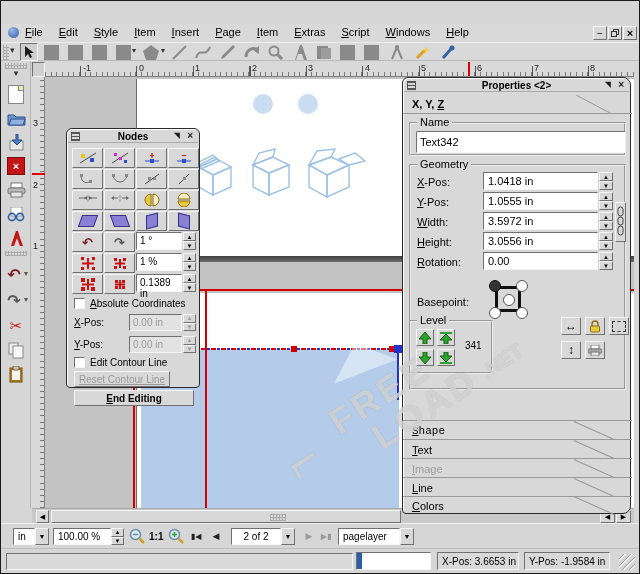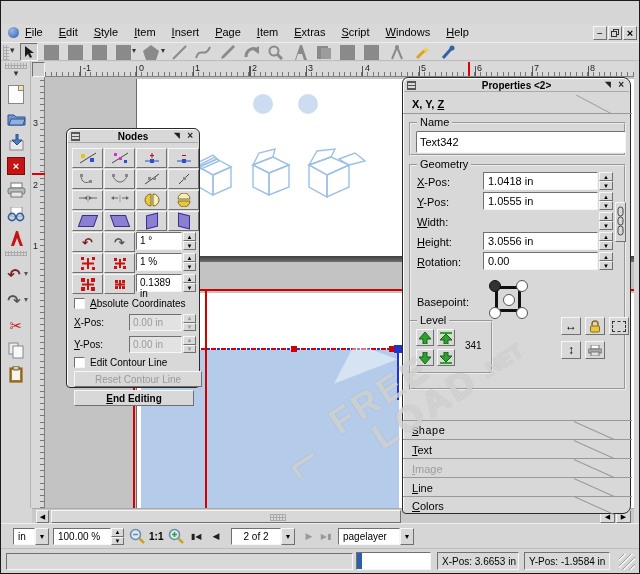--- a/index.html
+++ b/index.html
@@ -493,21 +493,21 @@
       <span>0.00 in</span>
     </div>
     <div class="ab spud" style="left:116px;top:207px;width:13px;height:17px;color:#9a9a9a;">
       <div class="raised g-up"></div>
         <div class="raised g-dn"></div>
     </div>
 
     <div class="ab sunken" style="left:7px;top:228px;width:11px;height:11px;"></div>
     <span class="ab" style="left:23px;top:228px;font-size:10px;">Edit Contour Line</span>
 
-    <div class="ab raised ctr" style="left:7px;top:221px;width:128px;height:16px;color:#9a9a9a;font-size:10px;margin-top:21px;">
+    <div class="ab raised ctr" style="left:7px;top:221px;width:96px;height:16px;color:#9a9a9a;font-size:10px;margin-top:21px;text-decoration:underline;">
       <span>Reset Contour Line</span>
     </div>
     <div class="ab raised ctr" style="left:7px;top:240px;width:120px;height:16px;font-size:10px;font-weight:bold;margin-top:21px;">
       <span class="ulf">End Editing</span>
     </div>
   </div>
 
   <div class="ab" style="left:401px;top:76px;width:229px;height:437px;background:#d8d8d8;border:1px solid #2a2a2a;border-radius:6px 8px 8px 4px;box-shadow:1px 1px 0 #fff inset;z-index:20;">
     <div class="ab" style="left:1px;top:1px;width:225px;height:13px;border-bottom:1px solid #aaa;">
       <div class="ab" style="left:3px;top:2px;width:9px;height:9px;border:1px solid #555;background:repeating-linear-gradient(0deg,#555 0 1px,transparent 1px 3px);"></div>
@@ -541,20 +541,21 @@
         </div>
 
       <span class="ab ulf" style="left:6px;top:30px;">Y-Pos:</span>
       <div class="ab sunken" style="left:72px;top:26px;width:115px;height:18px;padding:2px 0 0 4px;font-size:11px;"><span>1.0555 in</span></div>
       <div class="ab spud" style="left:188px;top:26px;width:14px;height:18px;">
           <div class="raised g-up"></div>
           <div class="raised g-dn"></div>
         </div>
 
       <span class="ab ulf" style="left:6px;top:50px;">Width:</span>
+      <div class="ab sunken" style="left:72px;top:46px;width:115px;height:18px;padding:2px 0 0 4px;font-size:11px;"><span>3.5972 in</span></div>
       <div class="ab spud" style="left:188px;top:46px;width:14px;height:18px;">
           <div class="raised g-up"></div>
           <div class="raised g-dn"></div>
         </div>
 
       <span class="ab ulf" style="left:6px;top:70px;">Height:</span>
       <div class="ab sunken" style="left:72px;top:66px;width:115px;height:18px;padding:2px 0 0 4px;font-size:11px;"><span>3.0556 in</span></div>
       <div class="ab spud" style="left:188px;top:66px;width:14px;height:18px;">
           <div class="raised g-up"></div>
           <div class="raised g-dn"></div>

